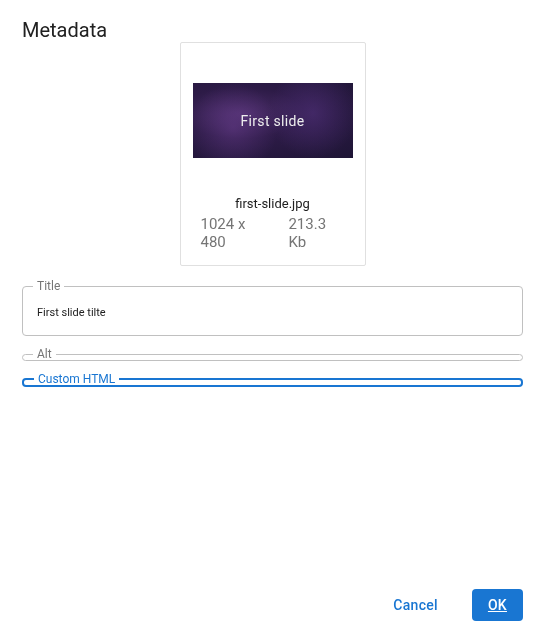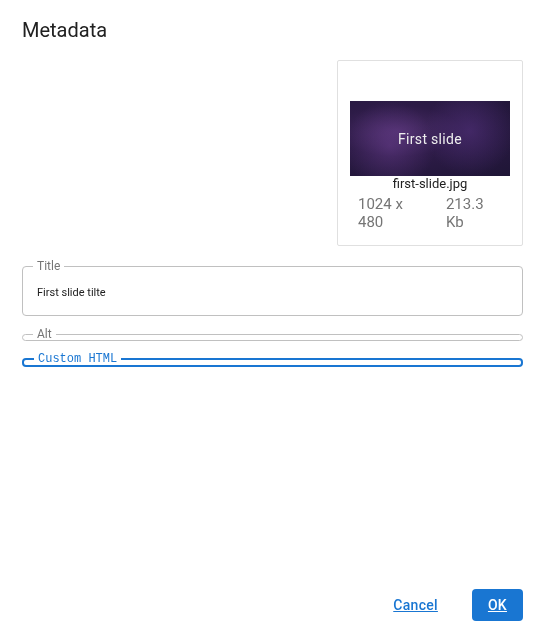--- a/index.html
+++ b/index.html
@@ -9,25 +9,24 @@
     color: #212121;
     width: 545px;
     height: 643px;
     padding: 18px 22px 22px 22px;
     position: relative;
   }
   .title {
     font-size: 20px;
     font-weight: 400;
     color: #212121;
-    margin-bottom: 18px;
   }
   .preview-wrap {
     display: flex;
-    justify-content: flex-end;
+    justify-content: center;
     margin-bottom: 14px;
   }
   .preview-card {
     border: 1px solid #e0e0e0;
     border-radius: 2px;
     padding: 40px 20px 14px 20px;
     width: 186px;
     display: flex;
     flex-direction: column;
     align-items: center;
@@ -47,20 +46,21 @@
   }
   .preview-image::before {
     content: '';
     position: absolute;
     inset: 0;
     background: radial-gradient(circle at 25% 60%, rgba(120,70,160,0.4) 0, transparent 35%),
                 radial-gradient(circle at 75% 40%, rgba(100,60,150,0.4) 0, transparent 35%);
   }
   .preview-image span { position: relative; }
   .preview-filename {
+    margin-top: 38px;
     font-size: 13px;
     color: #212121;
   }
   .preview-meta {
     margin-top: 4px;
     font-size: 15px;
     color: #757575;
     display: flex;
     gap: 18px;
   }
@@ -68,21 +68,20 @@
     position: relative;
     margin-top: 12px;
   }
   .field fieldset {
     border: 1px solid #c0c0c0;
     border-radius: 4px;
     padding: 0;
   }
   .field.focused fieldset {
     border: 2px solid #1976d2;
-    font-family: Liberation Mono, monospace;
   }
   .field legend {
     margin-left: 10px;
     padding: 0 4px;
     font-size: 12px;
     color: #757575;
     line-height: 12px;
   }
   .field.focused legend {
     color: #1976d2;
@@ -127,21 +126,20 @@
     font-family: inherit;
     font-size: 14px;
     font-weight: 500;
     cursor: pointer;
     padding: 8px 16px;
     border-radius: 4px;
     letter-spacing: 0.3px;
   }
   .btn-text {
     color: #1976d2;
-    text-decoration: underline;
   }
   .btn-primary {
     background: #1976d2;
     color: #fff;
     text-decoration: underline;
   }
 </style>
 </head>
 <body>
 

